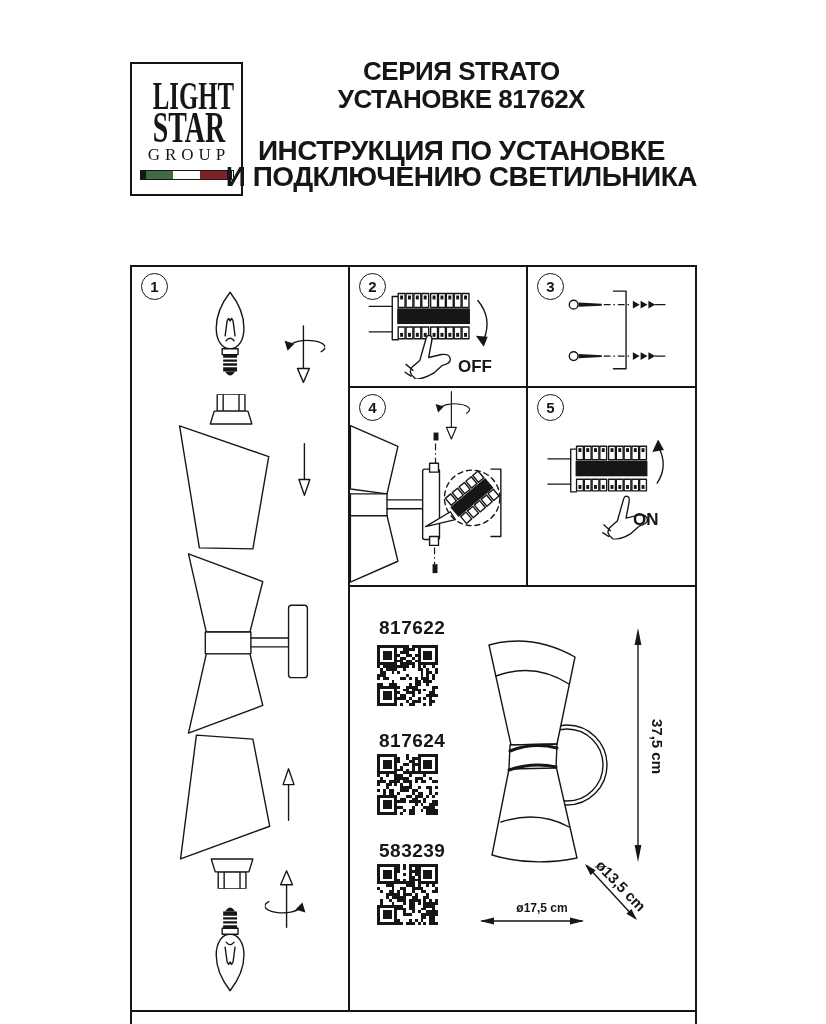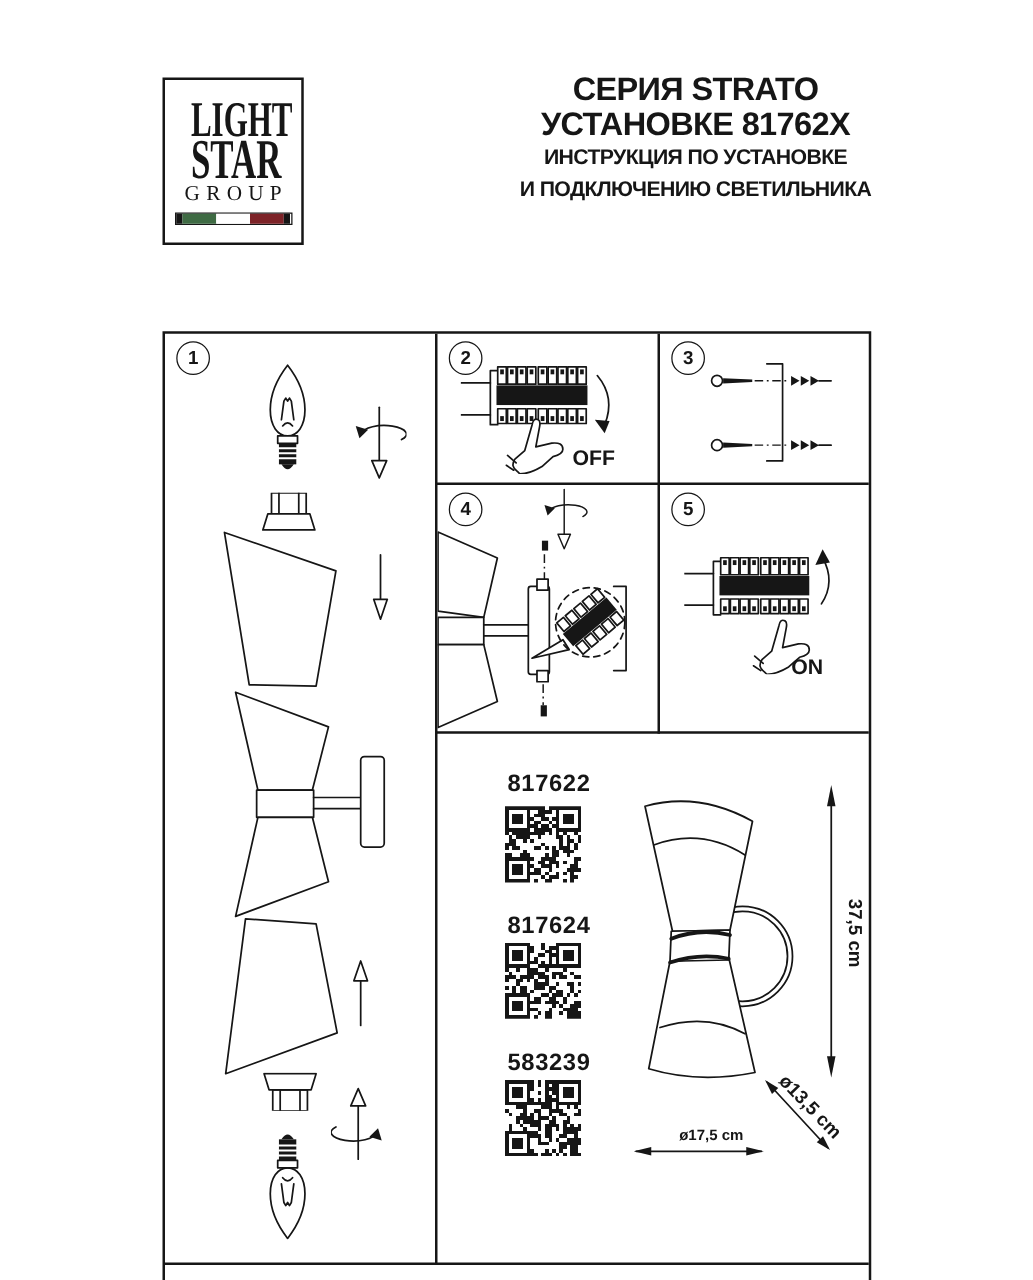--- a/index.html
+++ b/index.html
@@ -14,21 +14,21 @@
   .logo-star{font:bold 45px/34px "Liberation Serif","DejaVu Serif",serif;transform:scaleX(.62);}
   .logo-group{margin-top:3px;font:17px/15px "Liberation Serif","DejaVu Serif",serif;letter-spacing:5px;text-indent:5px;}
   .logo-flag{margin:8px auto 0;width:92px;height:8px;border:1px solid #161616;display:flex;}
   .logo-flag span{display:block;height:100%;}
   .fl-cap{width:5px;}
   .fl-seg{flex:1;}
 
   
   .header-text{position:absolute;top:57px;right:129px;text-align:center;
                font:bold 26px/28px "Liberation Sans","DejaVu Sans",sans-serif;letter-spacing:-0.5px;}
-  .header-instr{font-size:17px;line-height:26px;}
+  .header-instr{margin-top:25px;font-size:28px;line-height:26px;}
 
   
   .grid{position:absolute;left:130px;top:265px;width:567px;height:780px;
         border:2px solid #161616;box-sizing:border-box;}
   .gline{position:absolute;background:#161616;}
   .panel{position:absolute;}
   .panel svg{position:absolute;left:0;top:0;}
 
   .step-badge{position:absolute;left:9px;top:6px;width:25px;height:25px;border:1.7px solid #161616;
               border-radius:50%;font:bold 15px/25px "Liberation Sans",sans-serif;text-align:center;background:#fff;z-index:3;}
@@ -248,24 +248,24 @@
     </div>
 
     <div class="panel" style="left:396px;top:121px;width:167px;height:197px">
       <div class="step-badge">5</div>
       <svg width="167" height="197" viewBox="0 0 172 199">
         <use href="#breaker" x="20" y="55" width="104" height="56"></use>
         <path class="s" d="M133,96 Q145,78 134,58"></path>
         <polygon class="f" points="134,51 128,64 140,62"></polygon>
         <use href="#hand" x="76" y="106" width="52" height="48"></use>
       </svg>
-      <span class="sw-label" style="left:105px;top:136px">ON</span>
+      <span class="sw-label" style="left:105px;top:122px">ON</span>
     </div>
 
-    <div class="panel" style="left:235px;top:320px;width:345px;height:423px">
+    <div class="panel" style="left:208px;top:320px;width:345px;height:423px">
       <div class="article-code" style="top:30px">817622</div>
       <div class="qr" style="top:58px">
           <svg viewBox="0 0 100 100" width="100%" height="100%" shape-rendering="crispEdges" fill="#161616">
             <rect x="0.00" y="0.00" width="4.76" height="4.76"></rect>
             <rect x="4.76" y="0.00" width="4.76" height="4.76"></rect>
             <rect x="9.52" y="0.00" width="4.76" height="4.76"></rect>
             <rect x="14.29" y="0.00" width="4.76" height="4.76"></rect>
             <rect x="19.05" y="0.00" width="4.76" height="4.76"></rect>
             <rect x="23.81" y="0.00" width="4.76" height="4.76"></rect>
             <rect x="28.57" y="0.00" width="4.76" height="4.76"></rect>

